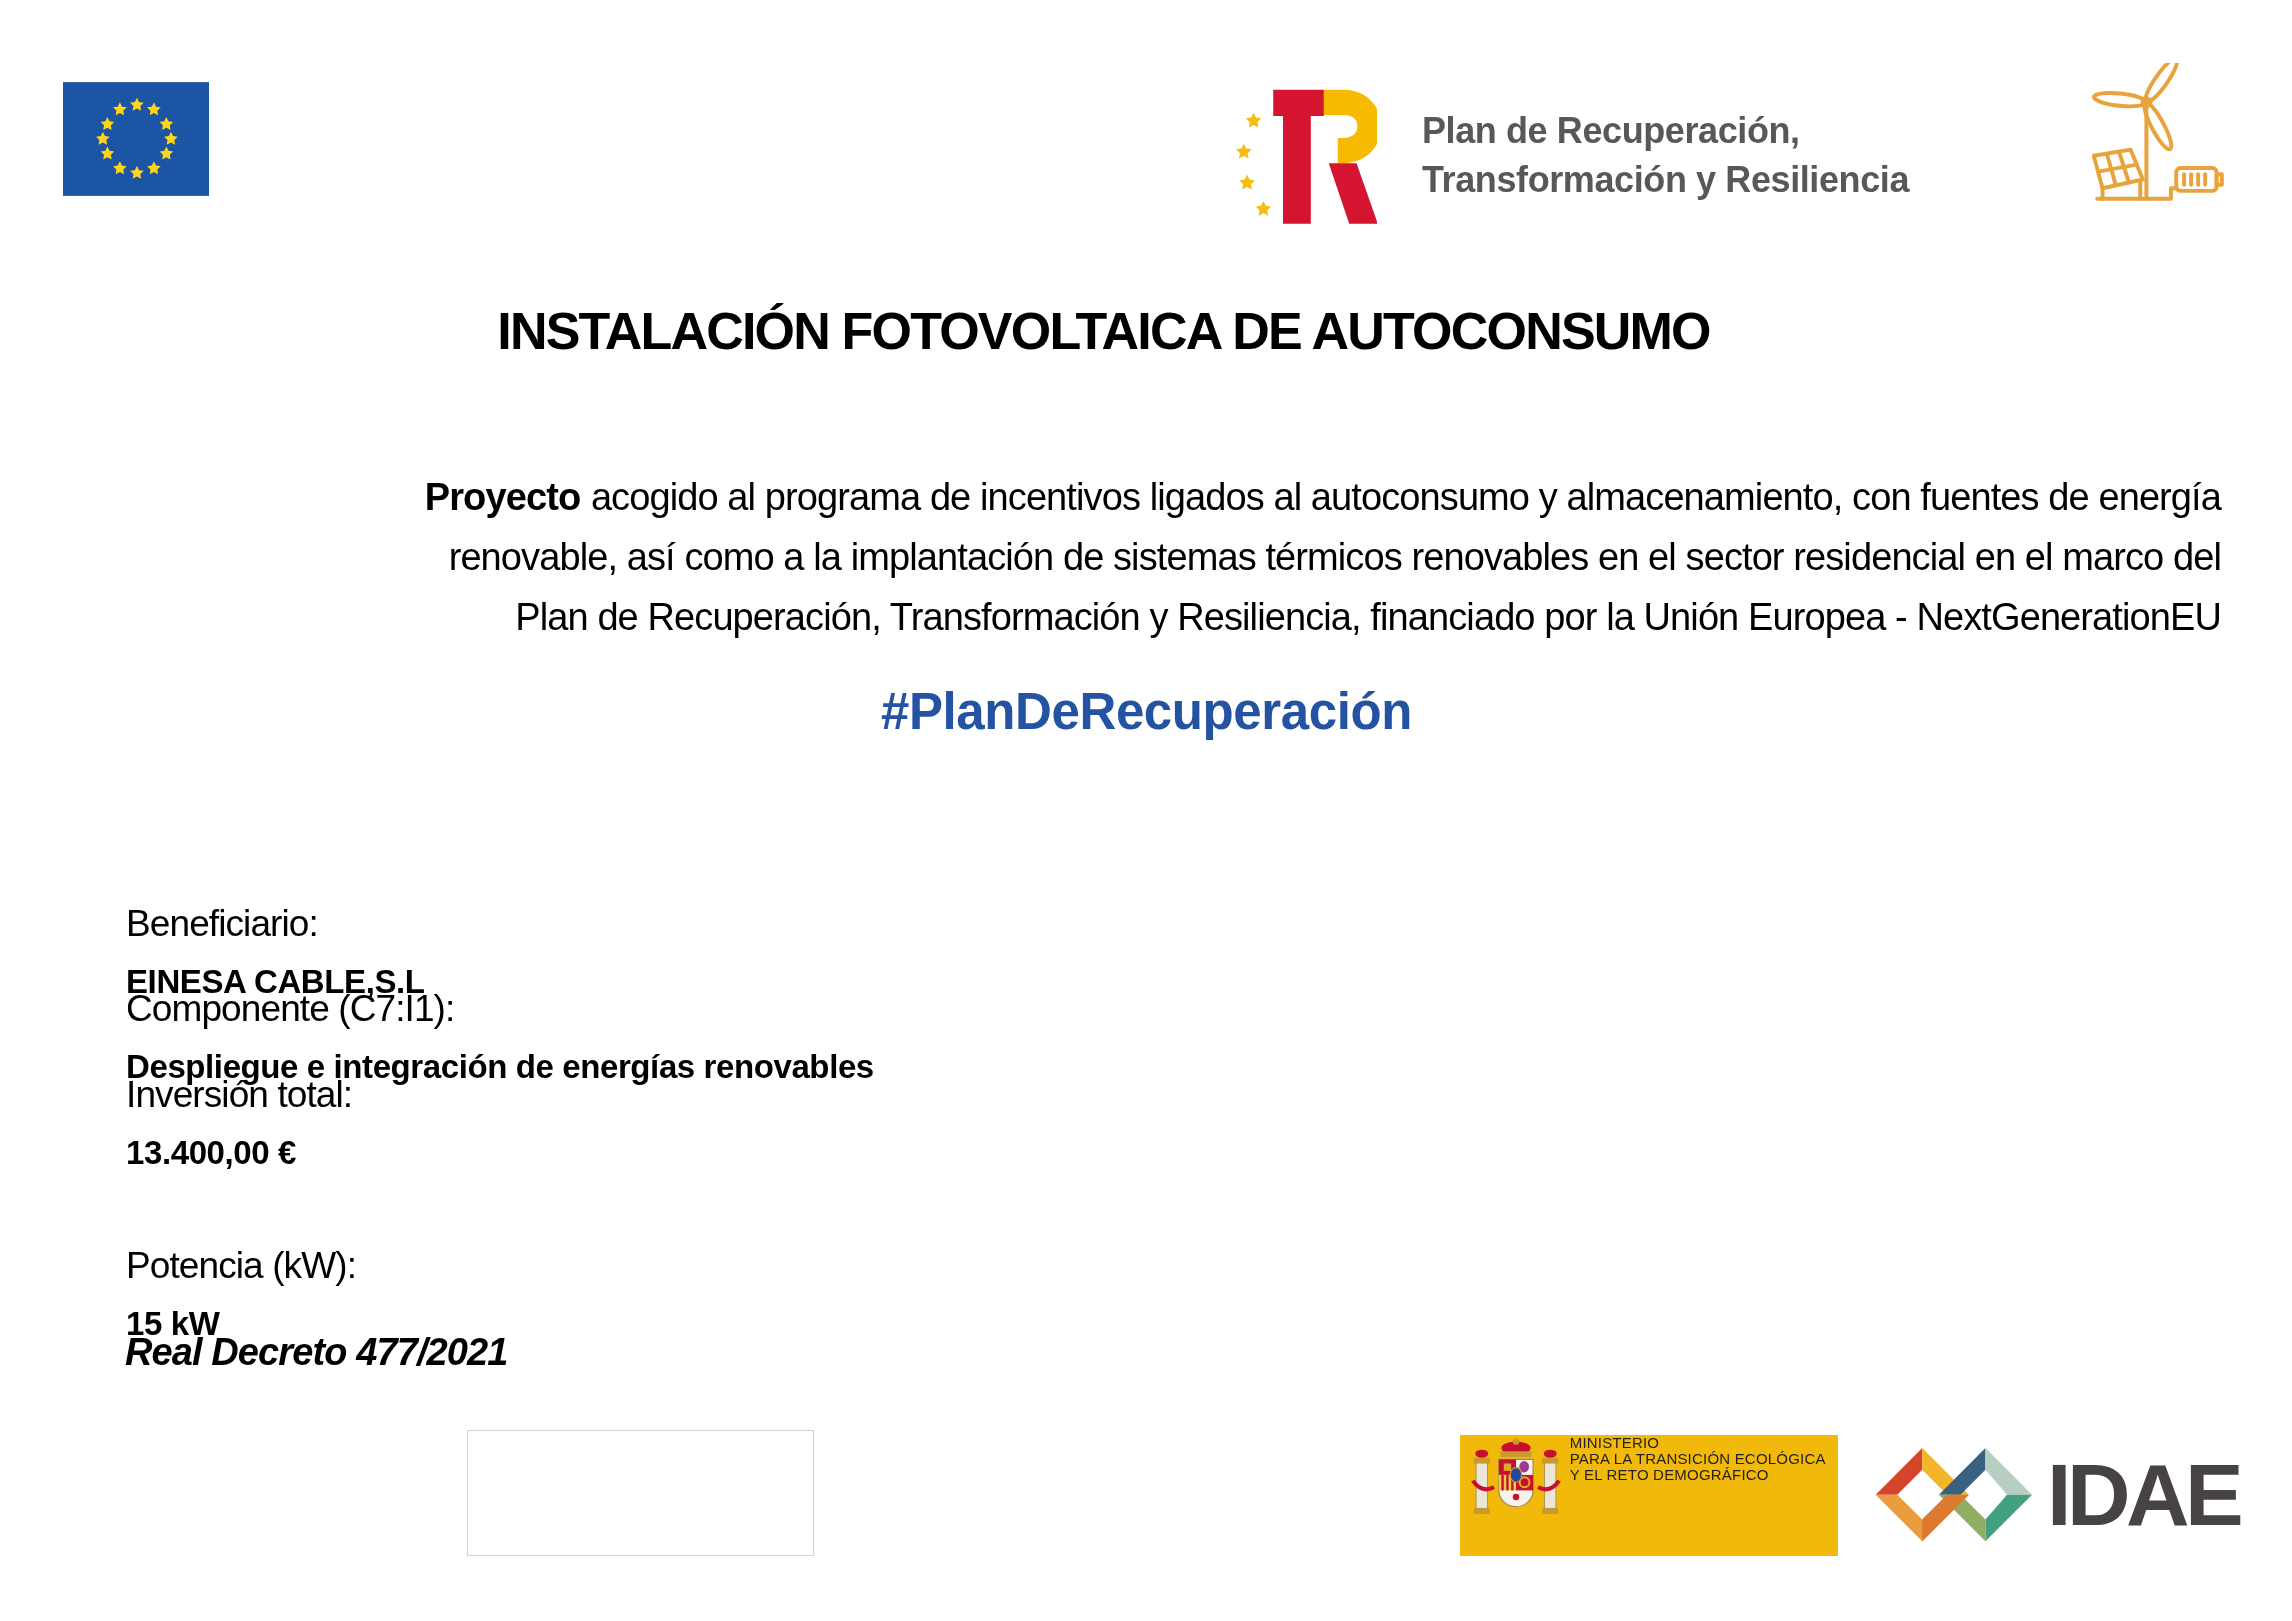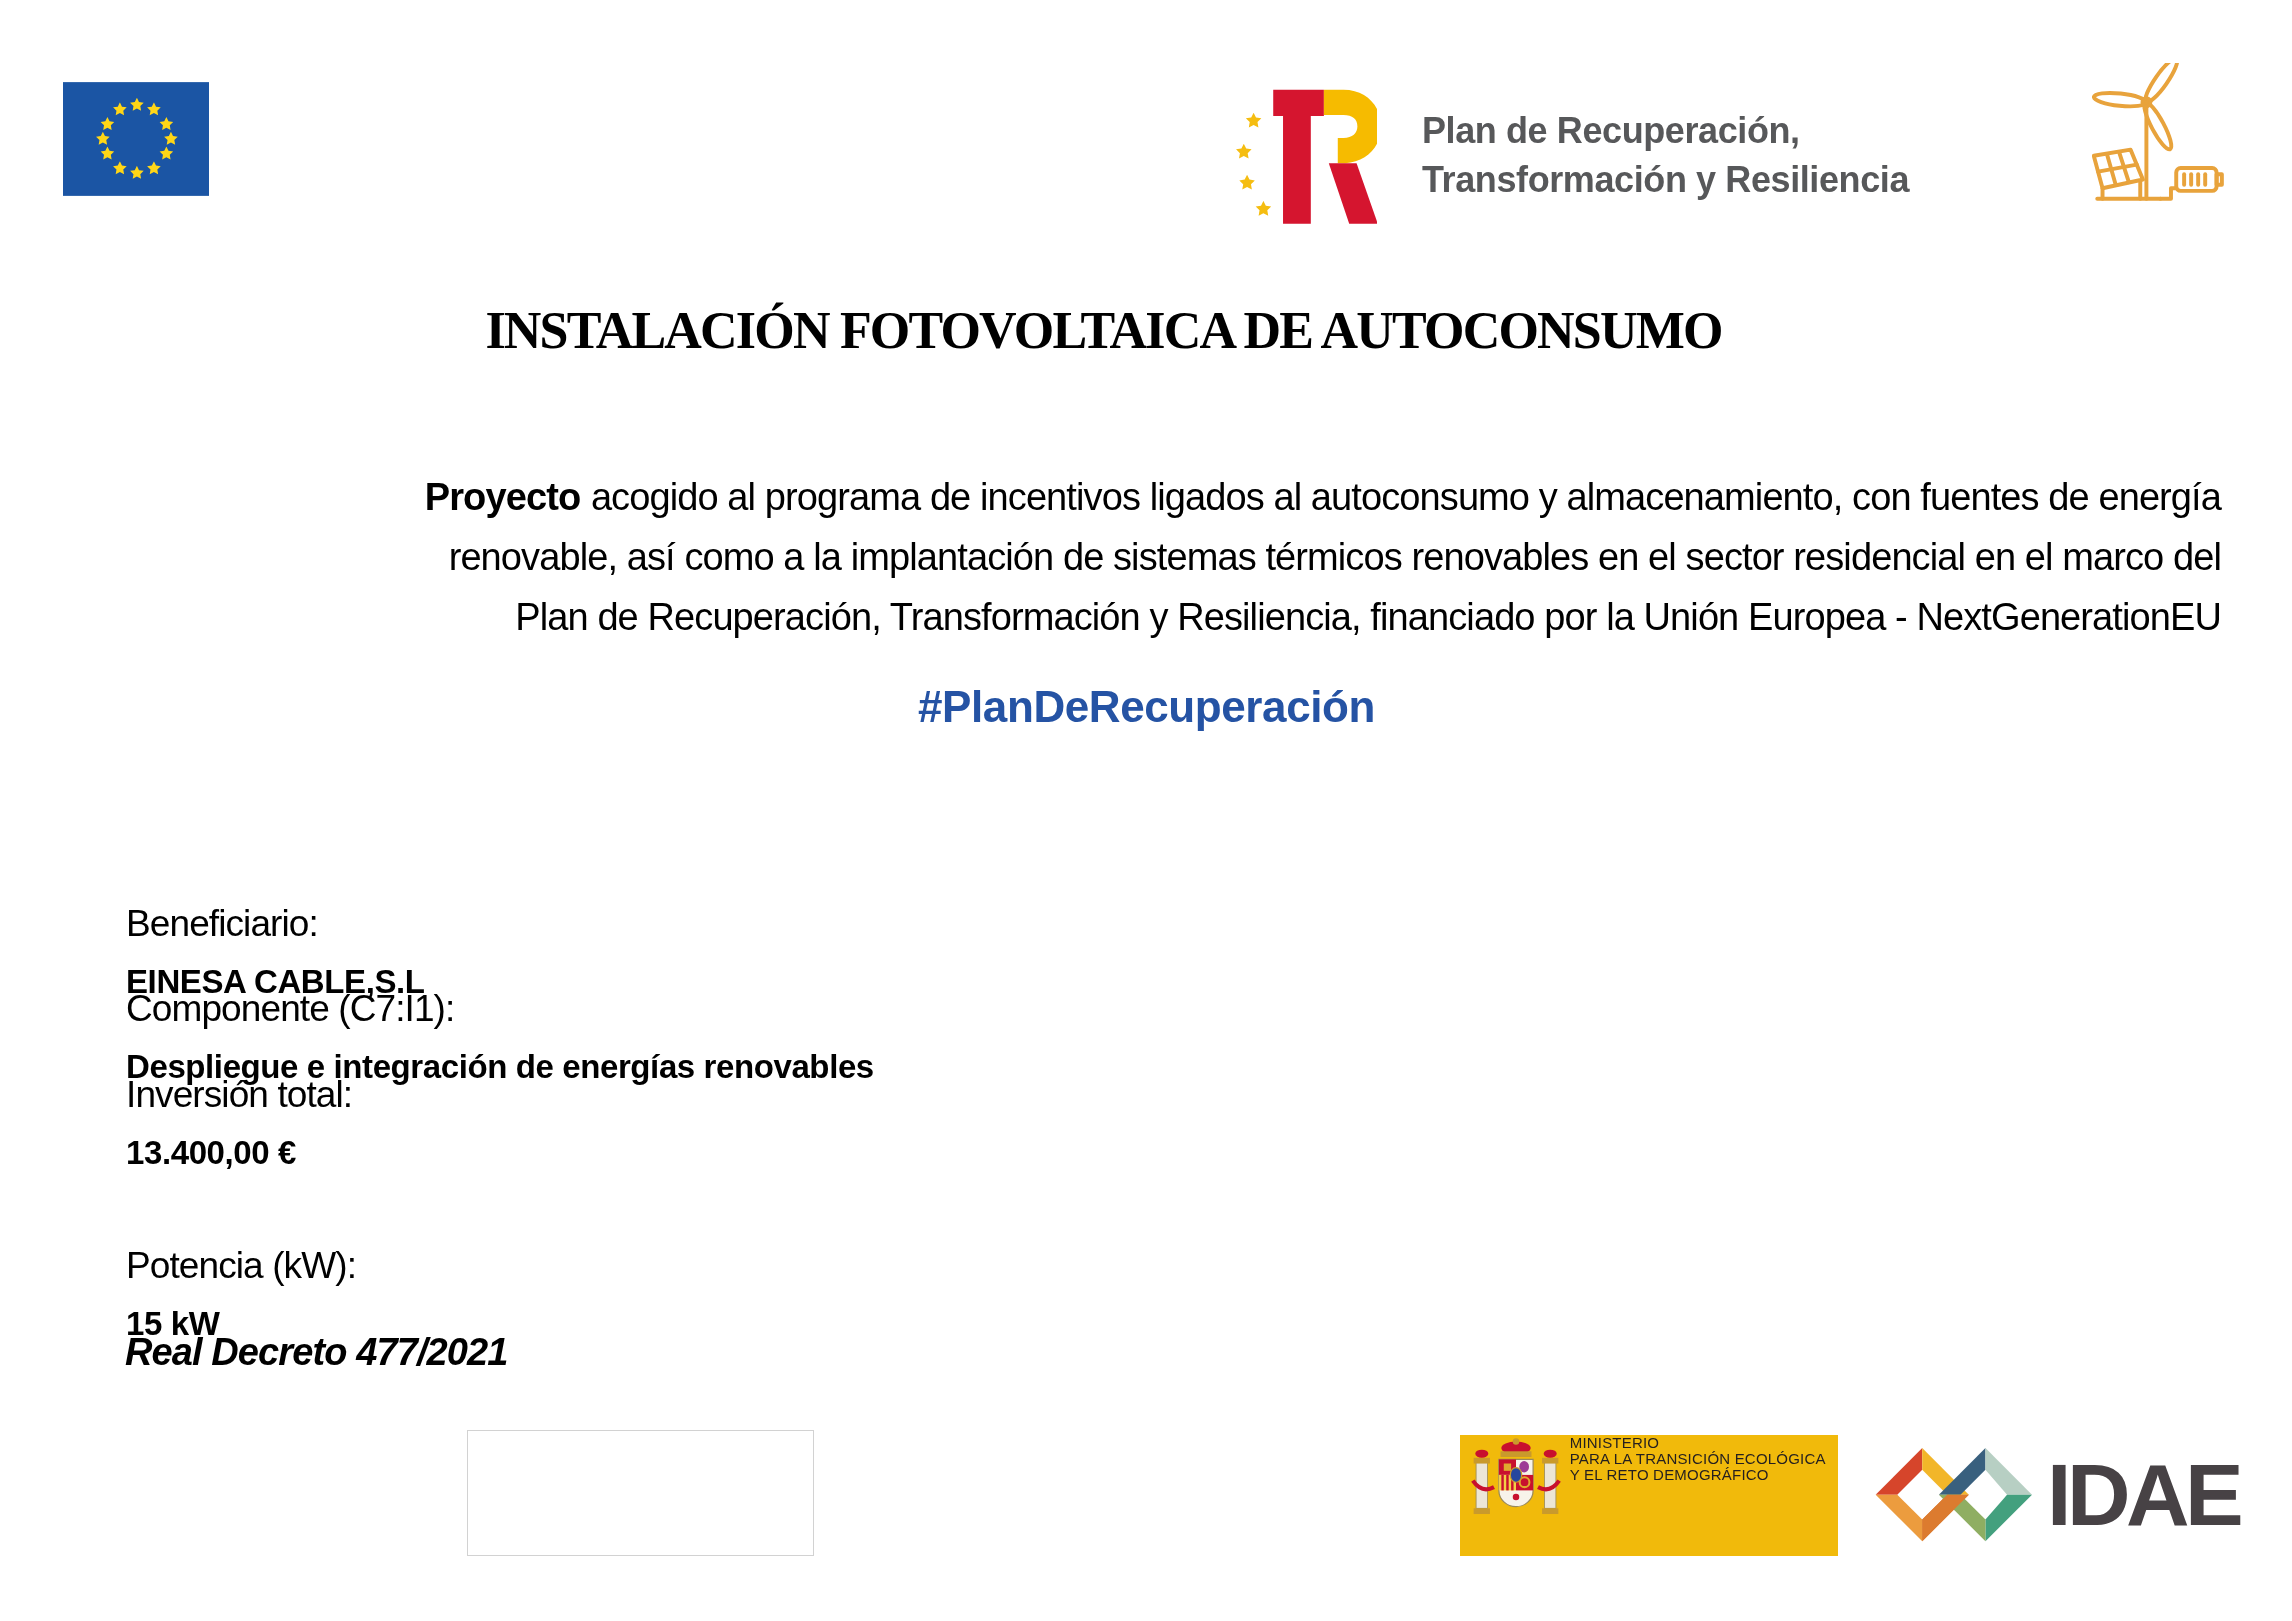--- a/index.html
+++ b/index.html
@@ -18,31 +18,31 @@
   
   .plan-logo{left:1234px;top:75px;}
   .plan-text{left:1422px;top:106px;}
   .plan-text div{font-size:36px;font-weight:700;color:#57585a;line-height:49px;letter-spacing:-0.4px;}
 
   
   .energy-icon{left:2092px;top:63px;}
 
   
   .title{left:0;top:301px;width:2207px;text-align:center;
-    font-size:52px;font-weight:700;letter-spacing:-1.8px;white-space:nowrap;font-family:Liberation Serif, serif;}
+    font-size:52px;font-weight:700;letter-spacing:-1.8px;white-space:nowrap;}
 
   
   .paragraph{left:72px;top:467px;width:2149px;text-align:right;
     font-size:38px;line-height:60px;letter-spacing:-0.9px;}
   .paragraph .pline{white-space:nowrap;}
   .paragraph .lead{font-weight:700;margin-right:10.7px;}
 
   
   .hashtag{left:0;top:682px;width:2293px;text-align:center;
-    font-size:44px;font-weight:700;color:#2553a4;letter-spacing:-0.4px;}
+    font-size:51px;font-weight:700;color:#2553a4;letter-spacing:-0.4px;}
 
   
   .field-row{left:126px;display:flex;align-items:baseline;gap:18px;white-space:nowrap;flex-direction:column;}
   .field-row .flabel{font-size:37px;font-weight:400;letter-spacing:-0.9px;}
   .field-row .fvalue{font-size:33px;font-weight:700;letter-spacing:-0.4px;}
   .row-0{top:903px;} .row-1{top:988px;} .row-2{top:1074px;} .row-3{top:1160px;} .row-4{top:1245px;}
 
   .decree{left:125px;top:1331px;font-size:38px;font-weight:700;font-style:italic;letter-spacing:-0.9px;}
 
   

